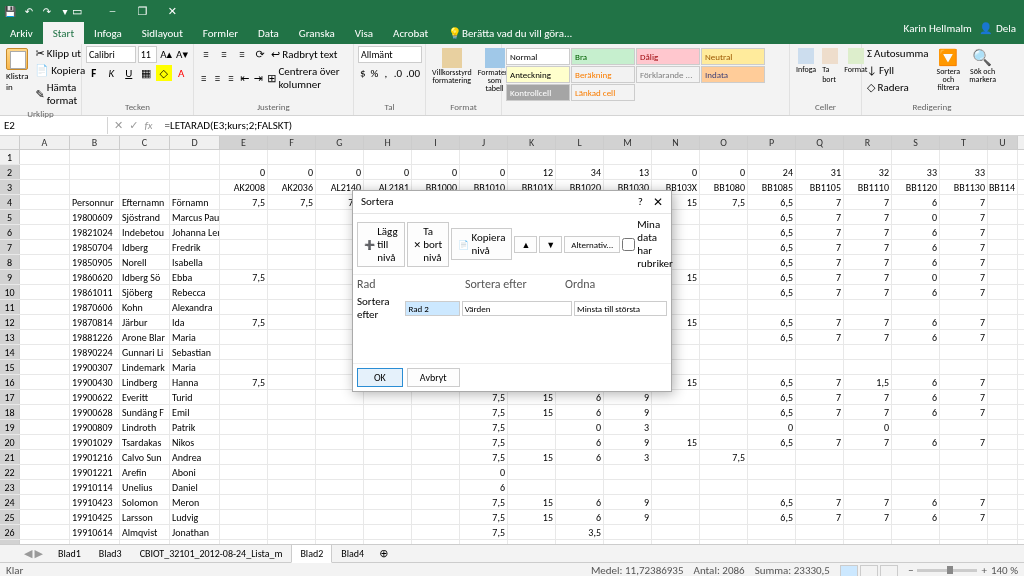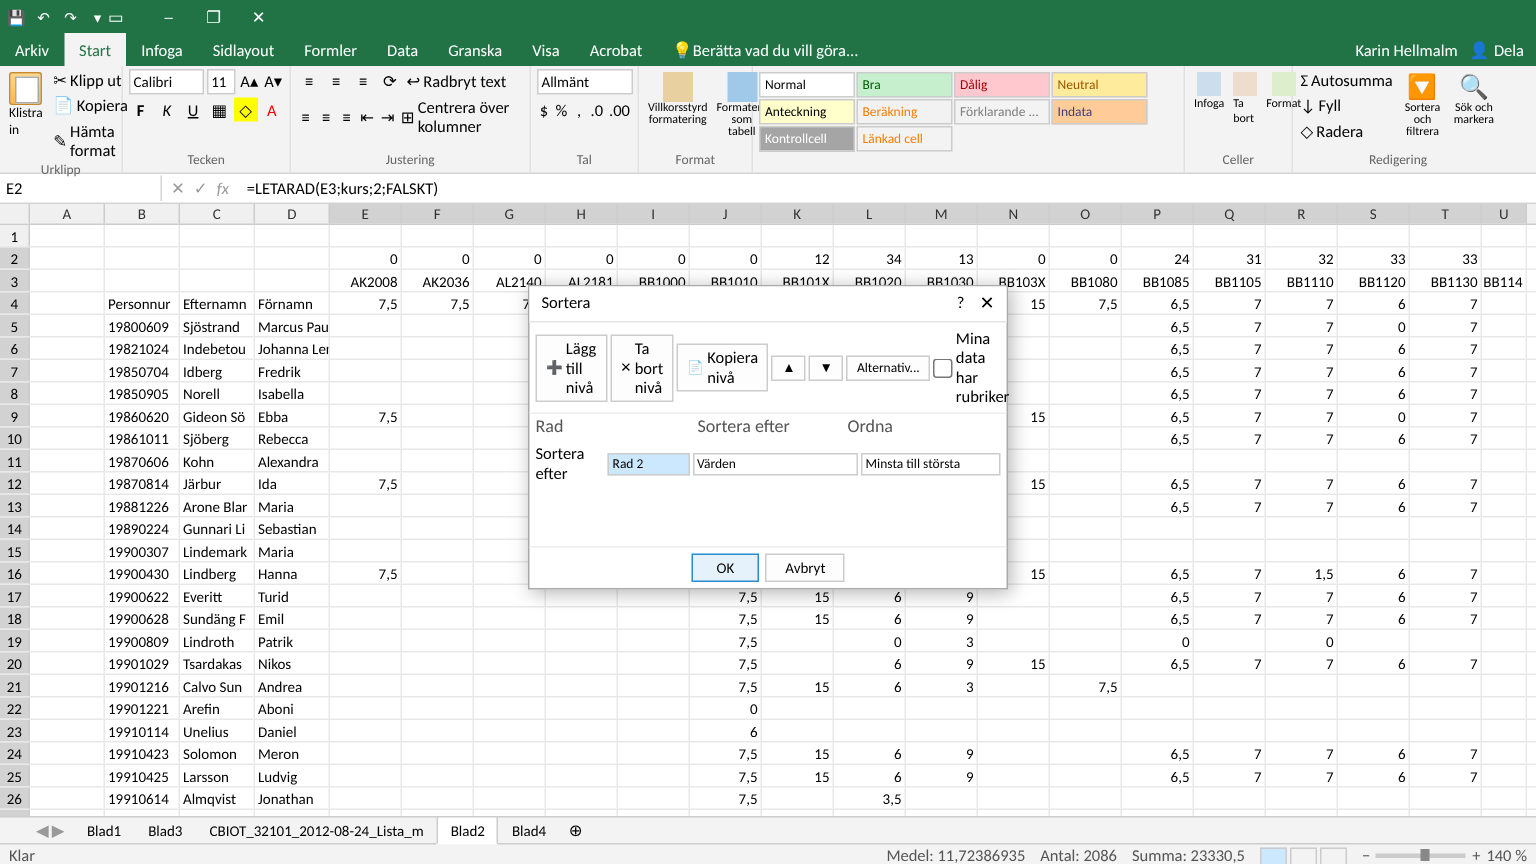--- a/index.html
+++ b/index.html
@@ -7,21 +7,21 @@
 .title-bar{height:22px;background:#217346;display:flex;align-items:center;color:#fff;padding:0 4px}
 .qa-toolbar{display:flex;gap:4px;align-items:center}
 .qa-icon{width:14px;height:14px;display:inline-flex;align-items:center;justify-content:center;color:#fff;font-size:10px}
 .title-center{flex:1;text-align:center;font-size:11px}
 .title-right{display:flex;gap:8px;align-items:center;font-size:10px}
 .win-btns{display:flex;gap:2px;margin-left:8px}
 .win-btn{width:28px;height:18px;display:flex;align-items:center;justify-content:center}
 .menu-bar{height:22px;background:#217346;display:flex;align-items:stretch;color:#fff}
 .menu-item{padding:0 10px;display:flex;align-items:center;font-size:11px;cursor:pointer}
 .menu-item.active{background:#f3f3f3;color:#217346}
-.menu-right{margin-left:auto;display:flex;align-items:center;gap:8px;padding-right:8px}
+.menu-right{margin-left:auto;display:flex;align-items:flex-start;gap:8px;padding-right:8px}
 .ribbon{height:72px;background:#f3f3f3;border-bottom:1px solid #d4d4d4;display:flex;font-size:10px}
 .ribbon-group{border-right:1px solid #e1e1e1;padding:2px 4px;display:flex;flex-direction:column;justify-content:space-between}
 .group-label{text-align:center;color:#666;font-size:9px;padding-bottom:1px}
 .clipboard-area{display:flex;gap:4px}
 .big-btn{display:flex;flex-direction:column;align-items:center;padding:2px;cursor:pointer}
 .small-btns{display:flex;flex-direction:column;gap:2px;font-size:9px}
 .small-btn{display:flex;align-items:center;gap:2px;padding:1px}
 .font-area{display:flex;flex-direction:column;gap:2px}
 .font-row{display:flex;gap:2px;align-items:center}
 .font-sel{border:1px solid #ccc;background:#fff;padding:1px 2px;font-size:10px}
@@ -63,21 +63,21 @@
 .dlg-close{cursor:pointer;font-size:12px}
 .dlg-toolbar{padding:4px;display:flex;gap:2px;border-bottom:1px solid #eee;align-items:center}
 .dlg-btn{border:1px solid #ccc;background:#fdfdfd;padding:2px 6px;font-size:9px;cursor:pointer;display:flex;align-items:center;gap:2px}
 .dlg-check{margin-left:auto;font-size:9px;display:flex;align-items:center;gap:2px}
 .dlg-headers{display:flex;padding:2px 4px;font-size:9px;color:#555}
 .dlg-hcol{font-size:12px}
 .dlg-body{padding:2px 4px;height:70px}
 .dlg-row{display:flex;align-items:center;gap:2px;font-size:9px}
 .dlg-sel{border:1px solid #ccc;background:#fff;padding:1px 2px;font-size:9px}
 .dlg-sel.hi{background:#cce8ff}
-.dlg-footer{padding:4px;display:flex;justify-content:center;gap:4px;border-top:1px solid #eee}
+.dlg-footer{padding:4px;display:flex;justify-content:flex-start;gap:4px;border-top:1px solid #eee}
 .dlg-ok{border:1px solid #2a8dd4;background:#e5f1fb;padding:2px 16px;font-size:10px;cursor:pointer}
 .dlg-cancel{border:1px solid #ccc;background:#fdfdfd;padding:2px 12px;font-size:10px;cursor:pointer}
 .tabs-bar{height:18px;background:#f3f3f3;border-top:1px solid #ccc;display:flex;align-items:center;padding-left:20px;gap:2px}
 .tab{padding:2px 8px;font-size:10px;border:1px solid transparent;cursor:pointer}
 .tab.active{background:#fff;border:1px solid #ccc;border-bottom:1px solid #fff;font-weight:normal}
 .tab-nav{display:flex;gap:2px;padding:0 4px;color:#999}
 .status-bar{height:16px;background:#f3f3f3;border-top:1px solid #ccc;display:flex;align-items:center;padding:0 6px;font-size:9px;color:#555}
 .status-right{margin-left:auto;display:flex;gap:10px;align-items:center}
 .view-btns{display:flex;gap:2px}
 .view-btn{width:18px;height:12px;border:1px solid #ccc}
@@ -479,21 +479,21 @@
         <div class="cell cw-q r">7</div>
         <div class="cell cw-r r">7</div>
         <div class="cell cw-s r">6</div>
         <div class="cell cw-t r">7</div>
         <div class="cell cw-u r"></div>
       </div>
       <div class="row">
         <div class="row-h sel">9</div>
         <div class="cell cw-a"></div>
         <div class="cell cw-b">19860620</div>
-        <div class="cell cw-c">Gideon Sö</div>
+        <div class="cell cw-c">Idberg Sö</div>
         <div class="cell cw-d">Ebba</div>
         <div class="cell cw-e r">7,5</div>
         <div class="cell cw-f r"></div>
         <div class="cell cw-g r"></div>
         <div class="cell cw-h r"></div>
         <div class="cell cw-i r"></div>
         <div class="cell cw-j r"></div>
         <div class="cell cw-k r"></div>
         <div class="cell cw-l r"></div>
         <div class="cell cw-m r"></div>

